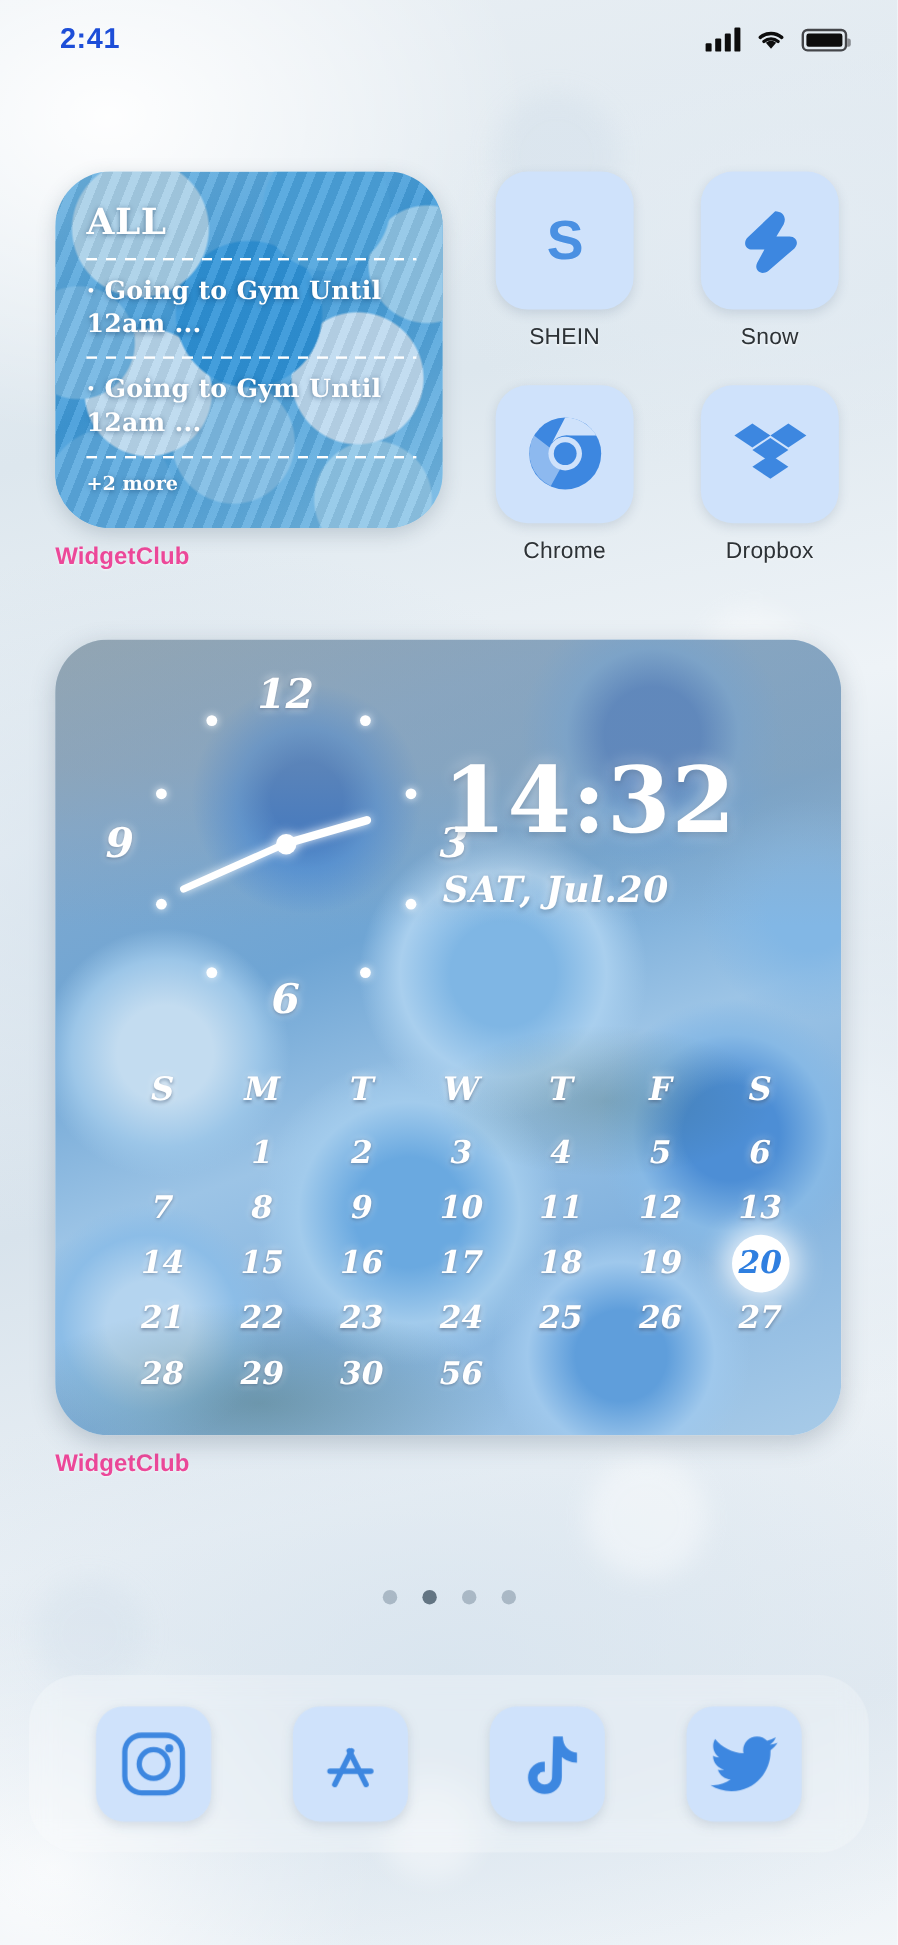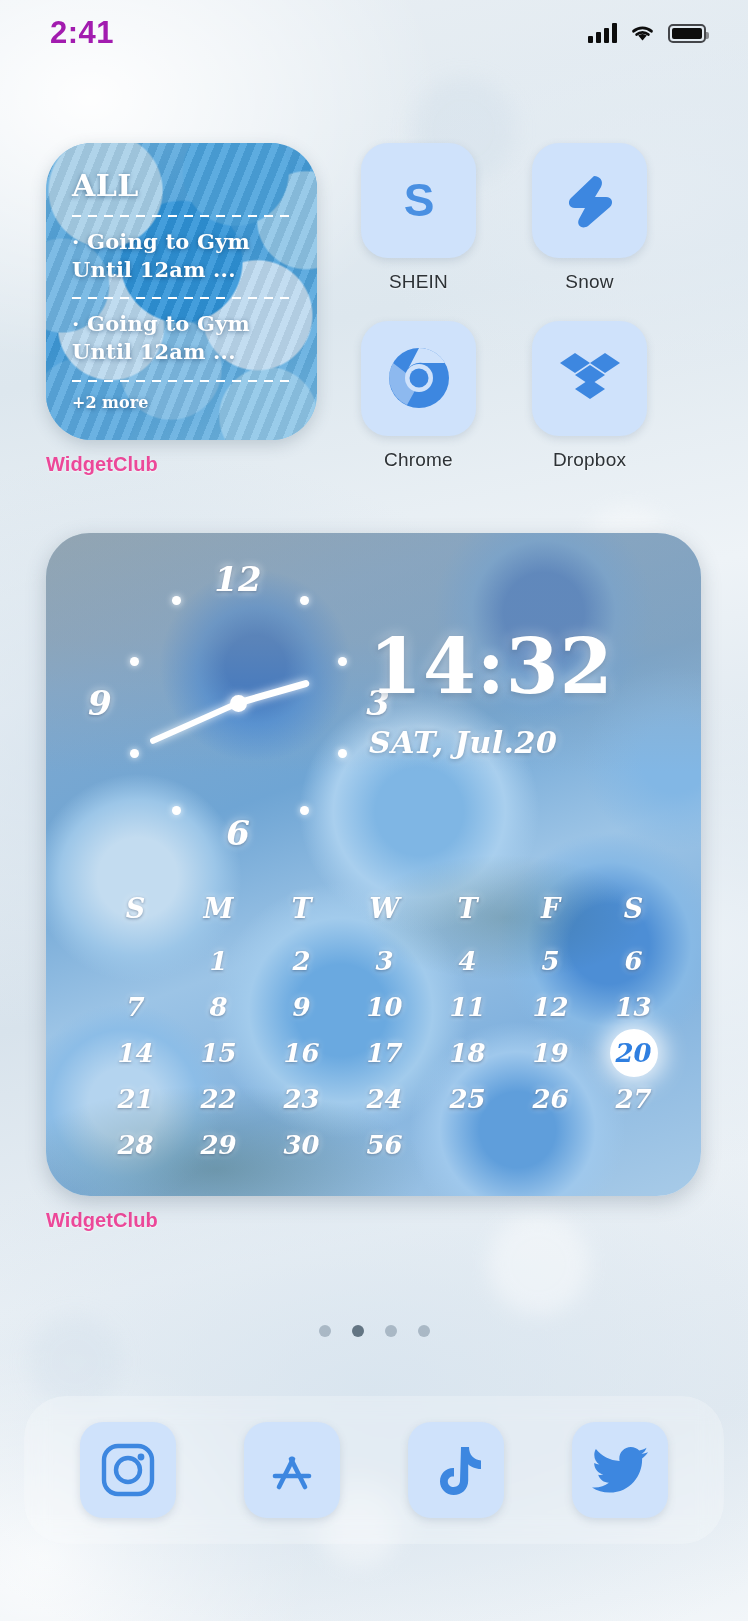--- a/index.html
+++ b/index.html
@@ -25,38 +25,38 @@
       radial-gradient(circle at 30% 62%, rgba(190,208,224,.4) 0 60px, transparent 61px),
       radial-gradient(circle at 72% 78%, rgba(255,255,255,.75) 0 50px, transparent 51px),
       radial-gradient(circle at 10% 84%, rgba(200,216,230,.4) 0 46px, transparent 47px),
       radial-gradient(circle at 48% 94%, rgba(255,255,255,.7) 0 42px, transparent 43px);
     filter:blur(10px);
   }
 
   
   .statusbar{ position:absolute; top:0; left:0; right:0; height:66px; display:flex;
     align-items:center; justify-content:space-between; padding:0 42px 0 50px; z-index:6;}
-  .clock-text{ font-size:31px; font-weight:700; color:#a21caf; letter-spacing:.5px;}
+  .clock-text{ font-size:24px; font-weight:700; color:#1d4ed8; letter-spacing:.5px;}
   .status-icons{ display:flex; align-items:center; gap:12px;}
   .bars{ display:flex; align-items:flex-end; gap:3px; height:20px;}
   .bars i{ display:block; width:5px; background:#0d0d0d; border-radius:1px;}
   .bars i:nth-child(1){height:7px} .bars i:nth-child(2){height:11px}
   .bars i:nth-child(3){height:15px} .bars i:nth-child(4){height:20px}
   .batt{ width:38px; height:19px; border:2px solid #44464a; border-radius:5px; padding:2px; position:relative;}
   .batt span{ display:block; height:100%; width:100%; background:#0d0d0d; border-radius:2px;}
   .batt:after{ content:""; position:absolute; right:-5px; top:6px; width:3px; height:7px;
     background:#8a8d92; border-radius:0 2px 2px 0;}
 
   
   .page{ position:absolute; inset:0; z-index:5;}
 
   
   .top-row{ position:absolute; left:46px; top:143px; width:660px; display:flex; gap:0;}
 
-  .rem-widget{ width:271px; height:297px; border-radius:46px; overflow:hidden; position:relative;
+  .rem-widget{ width:323px; height:297px; border-radius:46px; overflow:hidden; position:relative;
     box-shadow:0 5px 16px rgba(60,80,100,.22);}
   .macaron{ position:absolute; inset:0;
     background:
       radial-gradient(circle 62px at 22% 16%, #a7cfe8 0 56px, rgba(0,0,0,0) 58px),
       radial-gradient(circle 58px at 70% 10%, #4ba3dd 0 52px, rgba(0,0,0,0) 54px),
       radial-gradient(circle 54px at 96% 26%, #8dc4e6 0 48px, rgba(0,0,0,0) 50px),
       radial-gradient(circle 66px at 50% 40%, #2f93d8 0 60px, rgba(0,0,0,0) 62px),
       radial-gradient(circle 52px at 6% 48%, #6fb4e2 0 46px, rgba(0,0,0,0) 48px),
       radial-gradient(circle 58px at 24% 62%, #b9d8ee 0 52px, rgba(0,0,0,0) 54px),
       radial-gradient(circle 60px at 78% 58%, #bcd9ef 0 54px, rgba(0,0,0,0) 56px),

